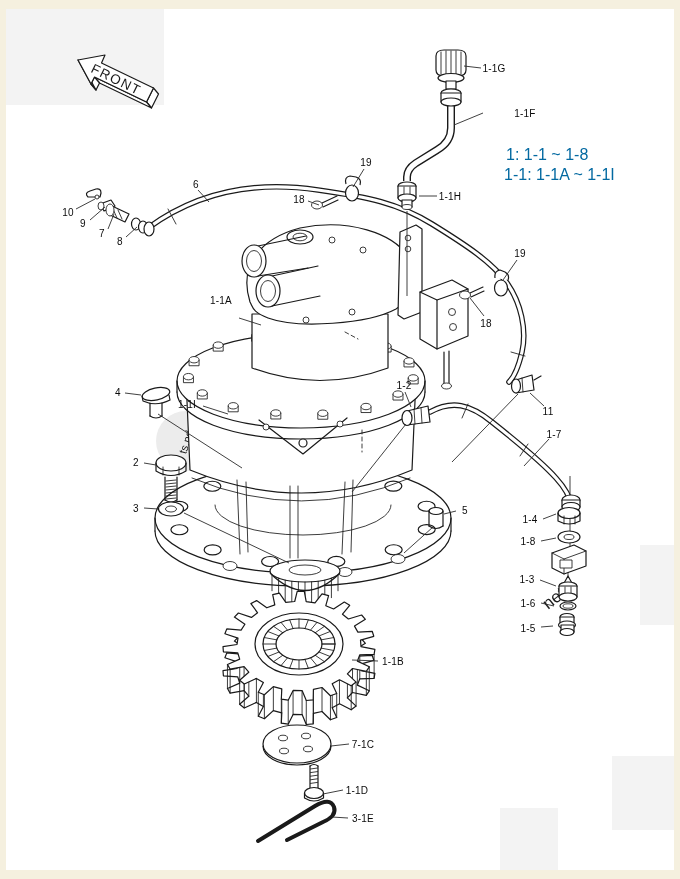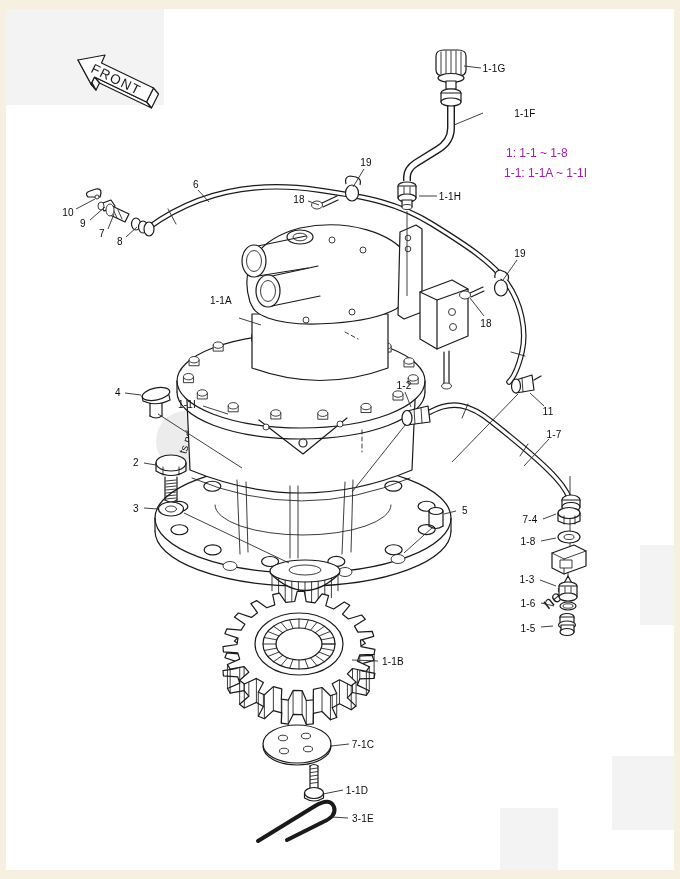--- a/index.html
+++ b/index.html
@@ -12,21 +12,21 @@
   .thin{stroke-width:0.85;}
   .leader{fill:none;stroke:#2b2b2b;stroke-width:0.9;}
   .tubeO{fill:none;stroke:#1a1a1a;stroke-width:5.6;stroke-linecap:round;}
   .tubeI{fill:none;stroke:#ffffff;stroke-width:3.2;stroke-linecap:round;}
   .pipeO{fill:none;stroke:#1a1a1a;stroke-width:8;stroke-linecap:butt;}
   .pipeI{fill:none;stroke:#ffffff;stroke-width:5.2;stroke-linecap:butt;}
   .dash{stroke-dasharray:4 3;}
   .wm{fill:#f3f3f3;}
   .callout{position:absolute;transform:translate(-50%,-50%);font-size:10px;color:#0a0a0a;
            white-space:nowrap;letter-spacing:0.2px;}
-  .note{position:absolute;font-size:12px;color:#a21caf;white-space:nowrap;}
+  .note{position:absolute;font-size:16px;color:#0369a1;white-space:nowrap;}
   text.svgtxt{font-family:"Liberation Sans",sans-serif;fill:#1a1a1a;}
 </style>
 </head>
 <body>
 
 <div class="wrap">
   <div class="paper"></div>
 
   <svg class="art" viewBox="0 0 680 879">
 
@@ -463,21 +463,21 @@
   <div class="callout" style="left:486px;top:323px">18</div>
   <div class="callout" style="left:221px;top:300px">1-1A</div>
   <div class="callout" style="left:187px;top:404px">1-1I</div>
   <div class="callout" style="left:118px;top:392px">4</div>
   <div class="callout" style="left:136px;top:462px">2</div>
   <div class="callout" style="left:136px;top:508px">3</div>
   <div class="callout" style="left:404px;top:385px">1-2</div>
   <div class="callout" style="left:548px;top:411px">11</div>
   <div class="callout" style="left:554px;top:434px">1-7</div>
   <div class="callout" style="left:465px;top:510px">5</div>
-  <div class="callout" style="left:530px;top:519px">7-4</div>
+  <div class="callout" style="left:530px;top:519px">1-4</div>
   <div class="callout" style="left:528px;top:541px">1-8</div>
   <div class="callout" style="left:527px;top:579px">1-3</div>
   <div class="callout" style="left:528px;top:603px">1-6</div>
   <div class="callout" style="left:528px;top:628px">1-5</div>
   <div class="callout" style="left:393px;top:661px">1-1B</div>
   <div class="callout" style="left:363px;top:744px">7-1C</div>
   <div class="callout" style="left:357px;top:790px">1-1D</div>
   <div class="callout" style="left:363px;top:818px">3-1E</div>
 
   <div class="note" style="left:506px;top:146px">1: 1-1 ~ 1-8</div>

